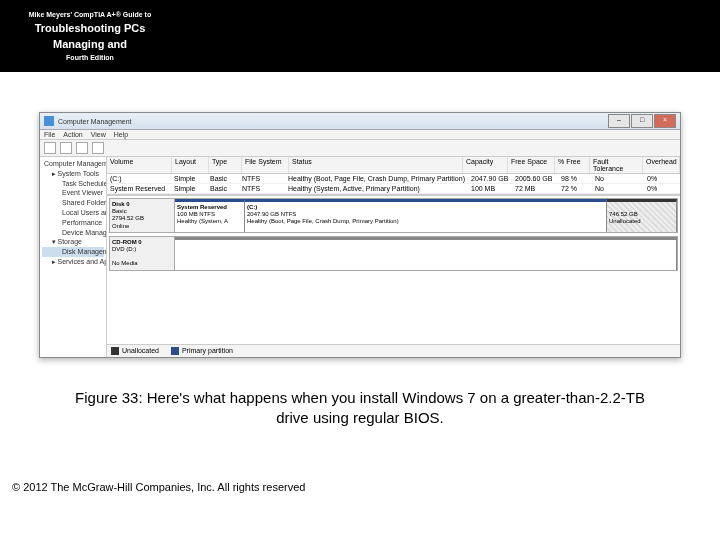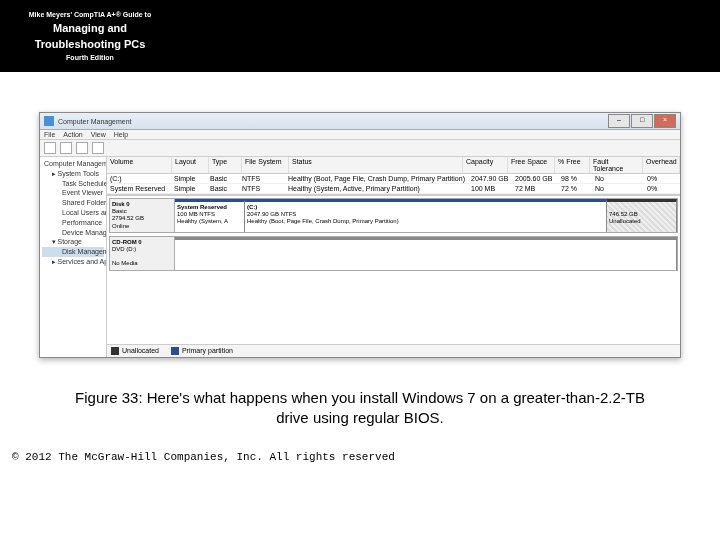--- a/index.html
+++ b/index.html
@@ -120,37 +120,36 @@
 
   .legend { border-top:1px solid #ccc; padding:2px 4px; display:flex; gap:12px; align-items:center; background:#f4f4f4; }
   .legend-box { display:inline-block; width:8px; height:8px; margin-right:3px; vertical-align:middle; }
   .lb-un { background:#333; }
   .lb-pr { background:#2a4e8c; }
 
   .caption {
     text-align:center;
     font-size:15px;
     font-family: Arial, sans-serif;
-    margin: 0 50px 14px 50px;
+    margin: 0 50px 44px 50px;
     line-height:1.3;
   }
   .copyright {
     font-size:11px;
     padding-left:12px;
-    font-family:Liberation Mono, monospace;
   }
 </style>
 </head>
 <body>
 
 <div class="header">
   <div class="header-left">
     <div class="guide">Mike Meyers' CompTIA A+® Guide to</div>
+    <div class="main-title">Troubleshooting PCs</div>
     <div class="main-title">Managing and</div>
-    <div class="main-title">Troubleshooting PCs</div>
     <div class="edition">Fourth Edition</div>
   </div>
 </div>
 
 <div class="content">
 
   <div class="win">
     <div class="titlebar">
       <div class="titlebar-icon"></div>
       <div class="titlebar-text">Computer Management</div>

